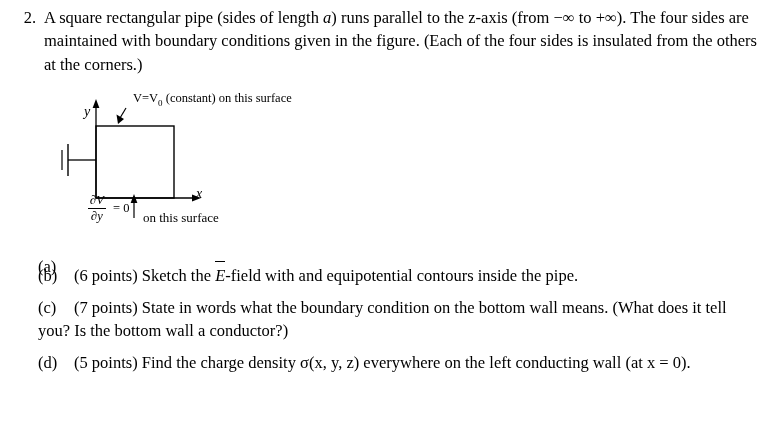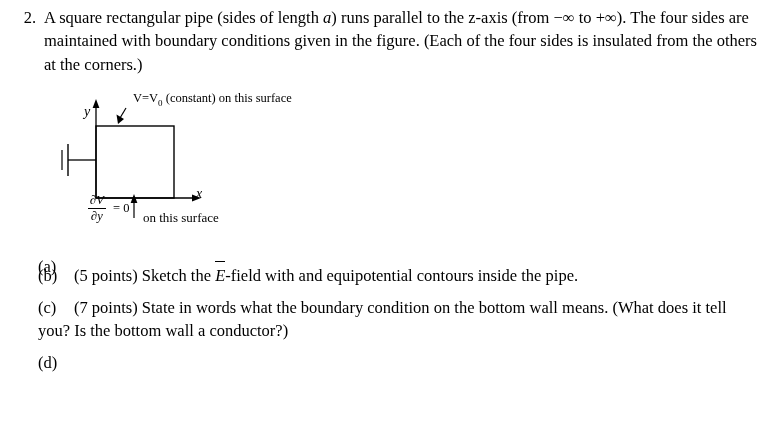--- a/index.html
+++ b/index.html
@@ -189,27 +189,28 @@
   </div>
 
   <div class="parts">
 
     <div class="part">
       <span class="part-tag">(a)</span>
     </div>
 
     <div class="part">
       <span class="part-tag">(b)</span>
-      <span class="part-text"><span>(5 points)  Sketch the </span><span class="vec">E</span><span>-field with and equipotential contours inside the pipe.</span></span>
+      <span class="part-text"><span>(6 points)  Sketch the </span><span class="vec">E</span><span>-field with and equipotential contours inside the pipe.</span></span>
     </div>
 
     <div class="part">
       <span class="part-tag">(c)</span>
       <span class="part-text">(7 points)  State in words what the boundary condition on the bottom wall means. (What does it tell you?  Is the bottom wall a conductor?)</span>
     </div>
 
     <div class="part">
       <span class="part-tag">(d)</span>
+      <span class="part-text">(5 points)  Find the charge density σ(x, y, z) everywhere on the left conducting wall (at x = 0).</span>
     </div>
 
   </div>
 
 </div>
 
 </body></html>

